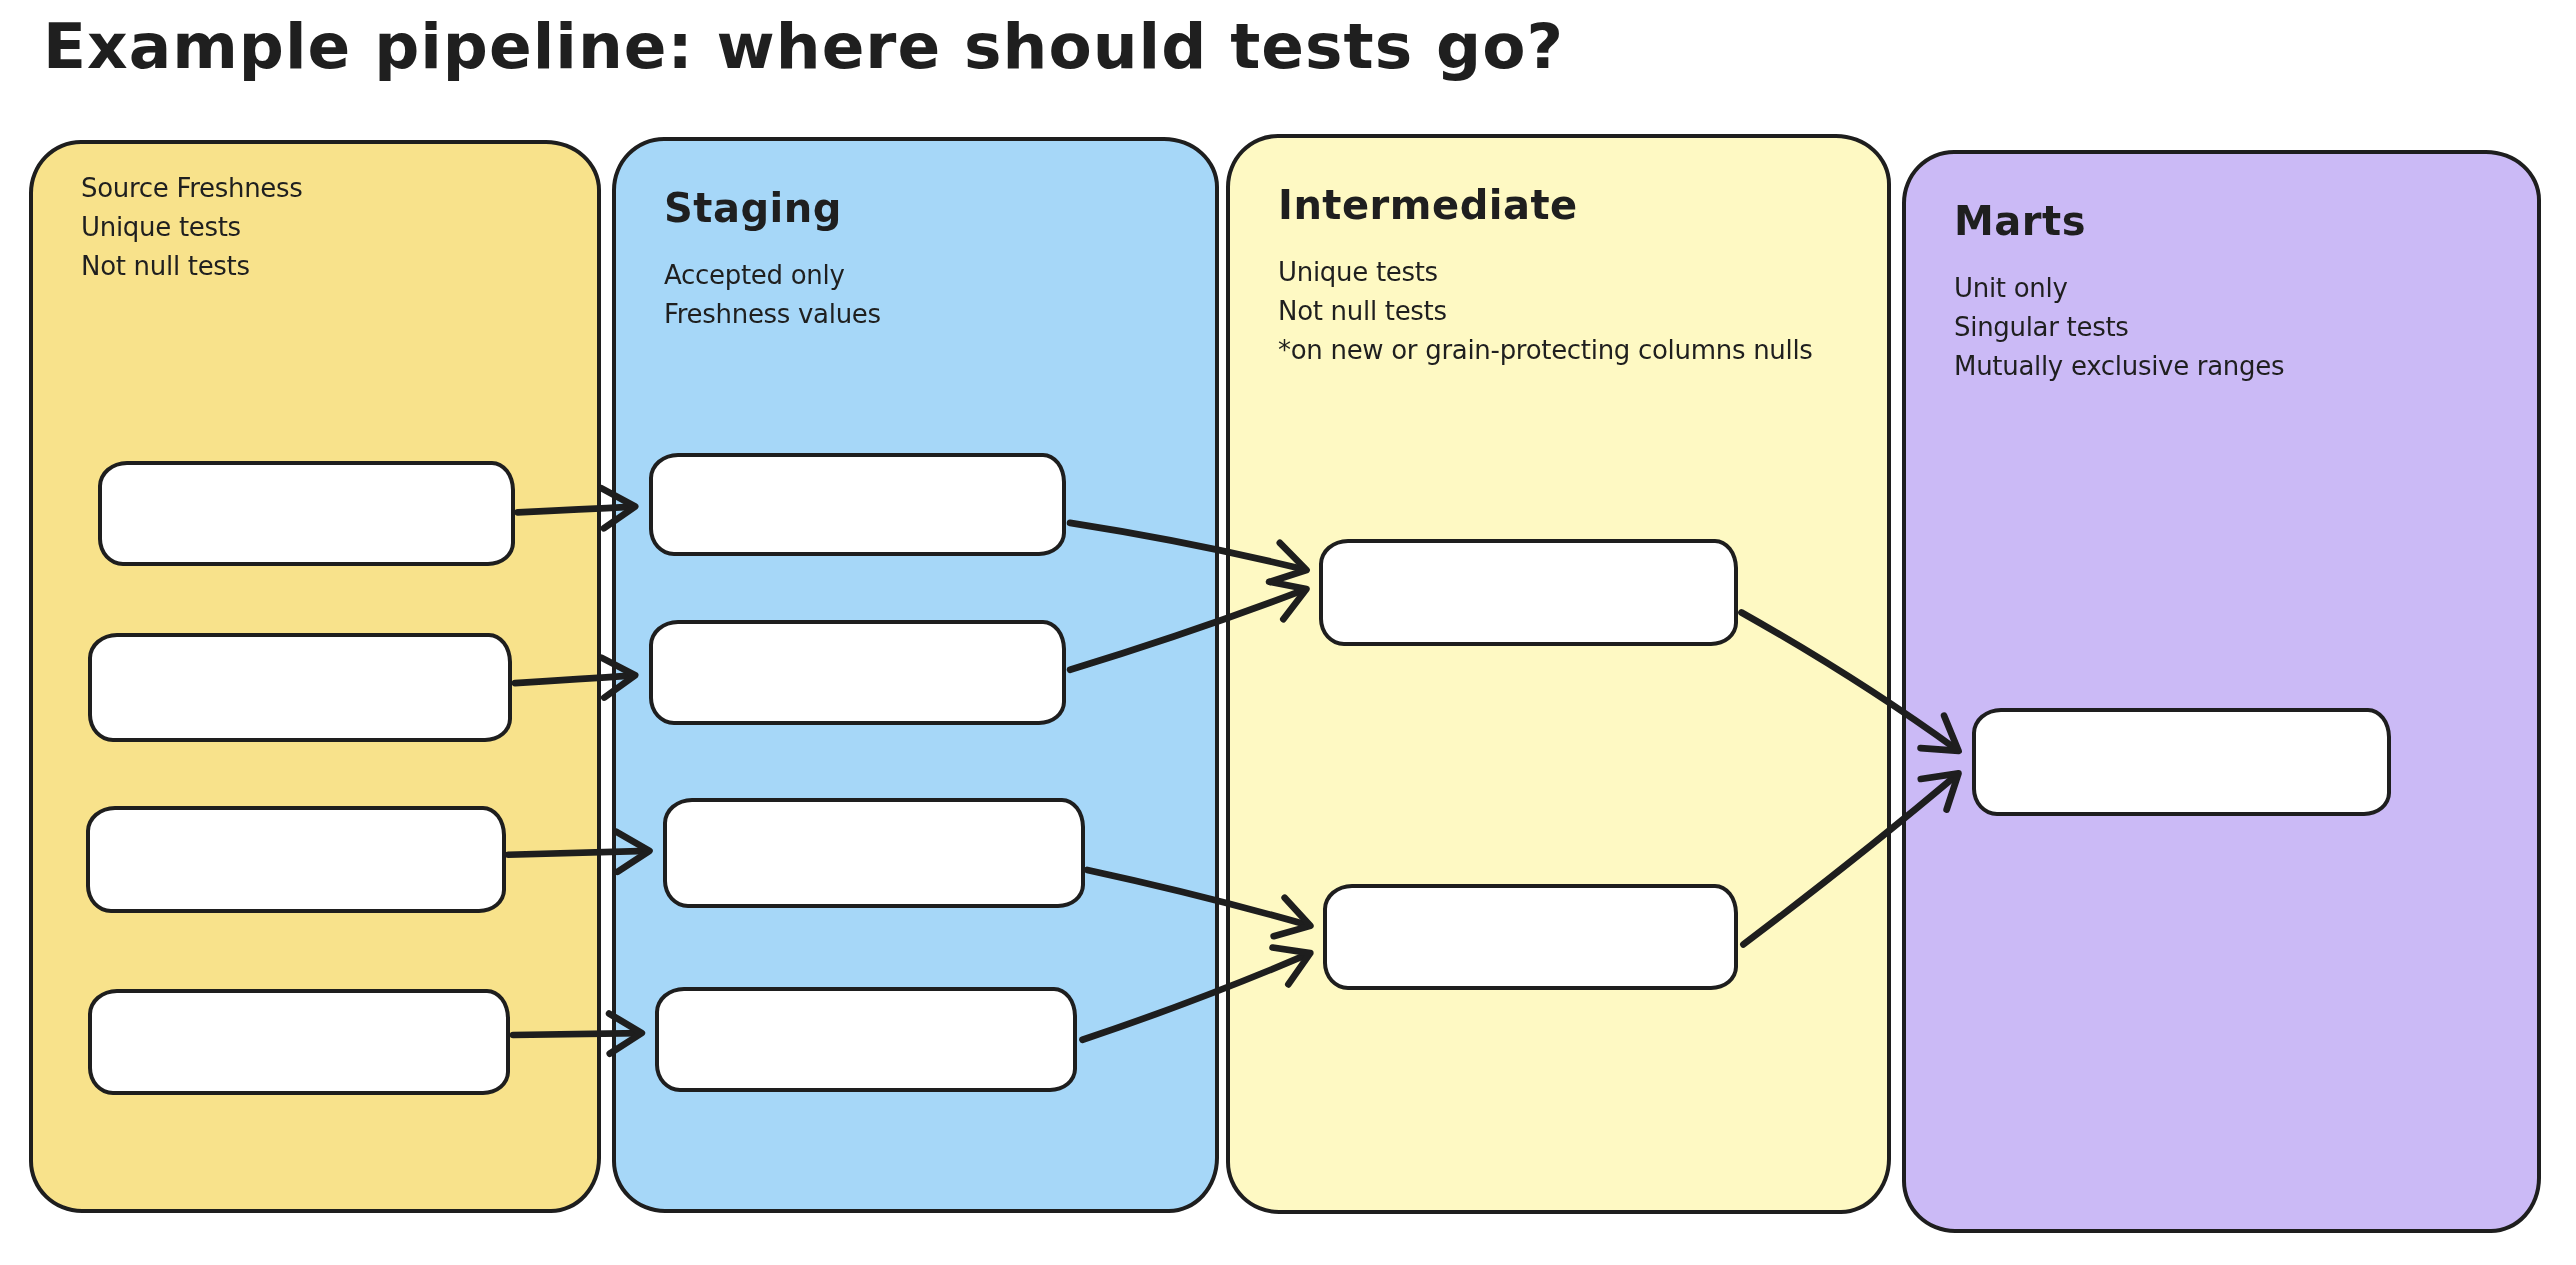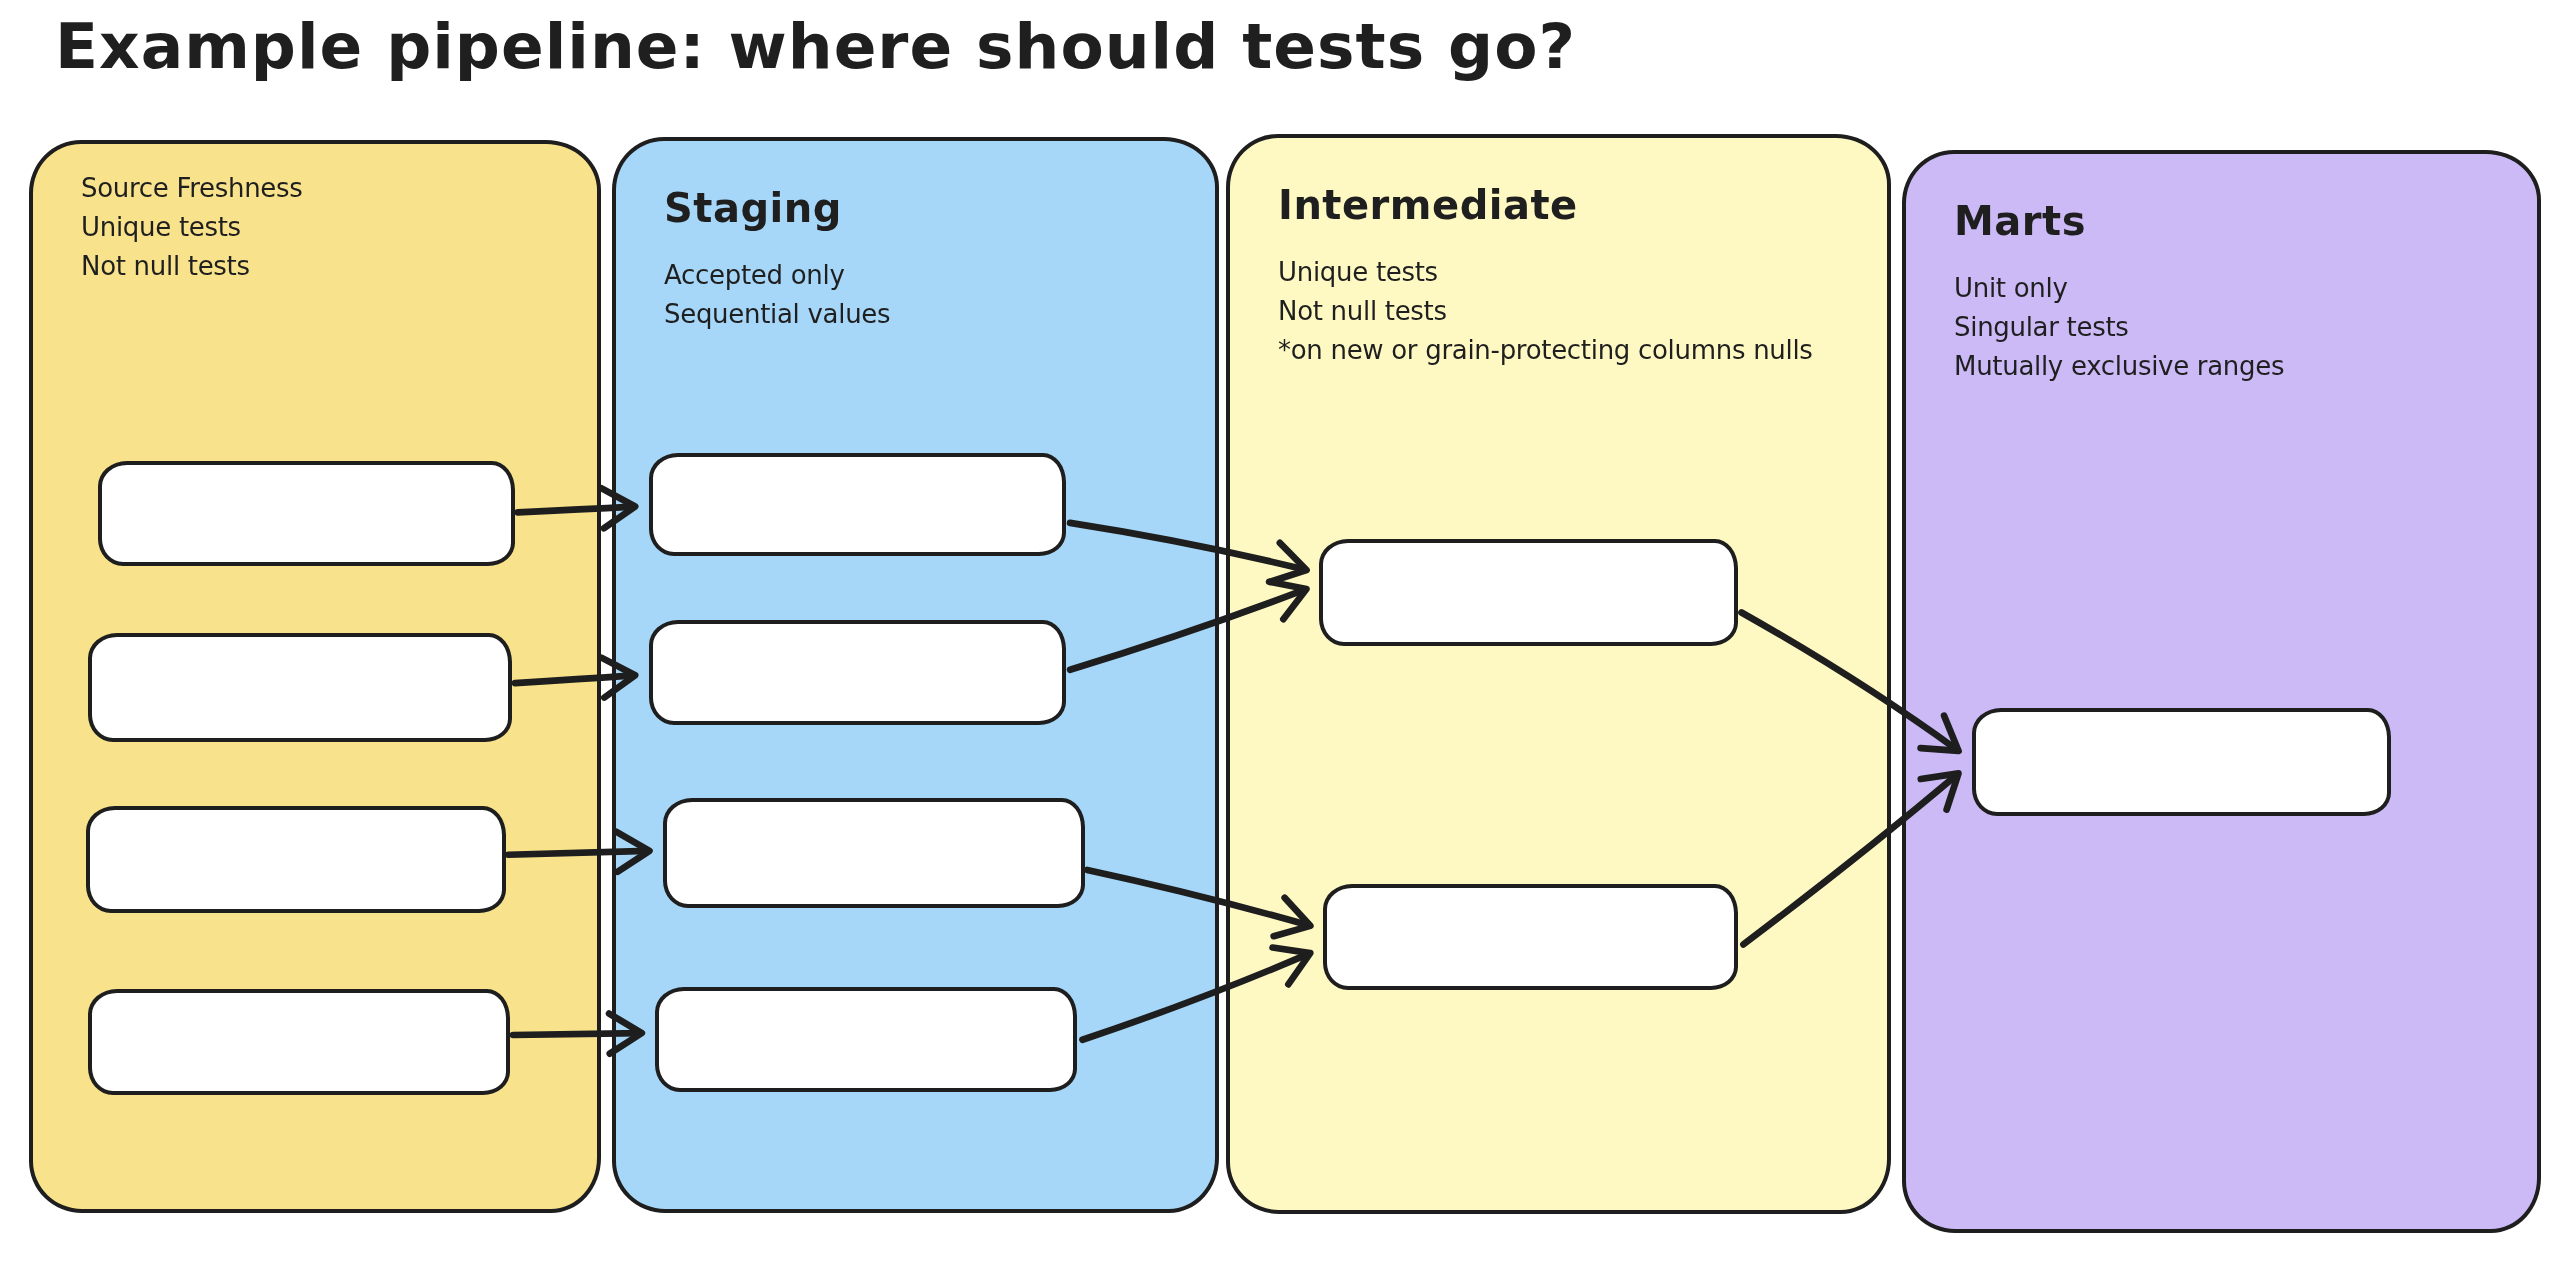--- a/index.html
+++ b/index.html
@@ -7,21 +7,21 @@
     position:relative;
     width:2576px;height:1266px;
     background:#ffffff;
     font-family:"DejaVu Sans","Liberation Sans",sans-serif;
     color:#1f1f1f;
     overflow:hidden;
   }
   .title{
     position:absolute;left:43px;top:9.5px;
     font-size:63px;font-weight:700;letter-spacing:1px;
-    color:#1f1f1f;white-space:nowrap;margin-left:12px;
+    color:#1f1f1f;white-space:nowrap;
   }
   .column{
     position:absolute;
     border:4.8px solid #1e1e1e;
     border-radius:52px 55px 50px 53px / 53px 50px 55px 52px;
     box-sizing:border-box;
   }
   .col-sources{left:29px;top:140px;width:572px;height:1073px;}
   .col-staging{left:612px;top:137px;width:607px;height:1076px;}
   .col-intermediate{left:1226px;top:134px;width:665px;height:1080px;}
@@ -59,21 +59,21 @@
       <div>Source Freshness</div>
       <div>Unique tests</div>
       <div>Not null tests</div>
     </div>
   </section>
 
   <section class="column col-staging" style="background: rgb(166, 215, 248);">
     <div class="col-header">Staging</div>
     <div class="col-notes">
       <div>Accepted only</div>
-      <div>Sequential values</div>
+      <div>Freshness values</div>
     </div>
   </section>
 
   <section class="column col-intermediate" style="background: #fef9c3;">
     <div class="col-header">Intermediate</div>
     <div class="col-notes">
       <div>Unique tests</div>
       <div>Not null tests</div>
       <div>*on new or grain-protecting columns nulls</div>
     </div>

